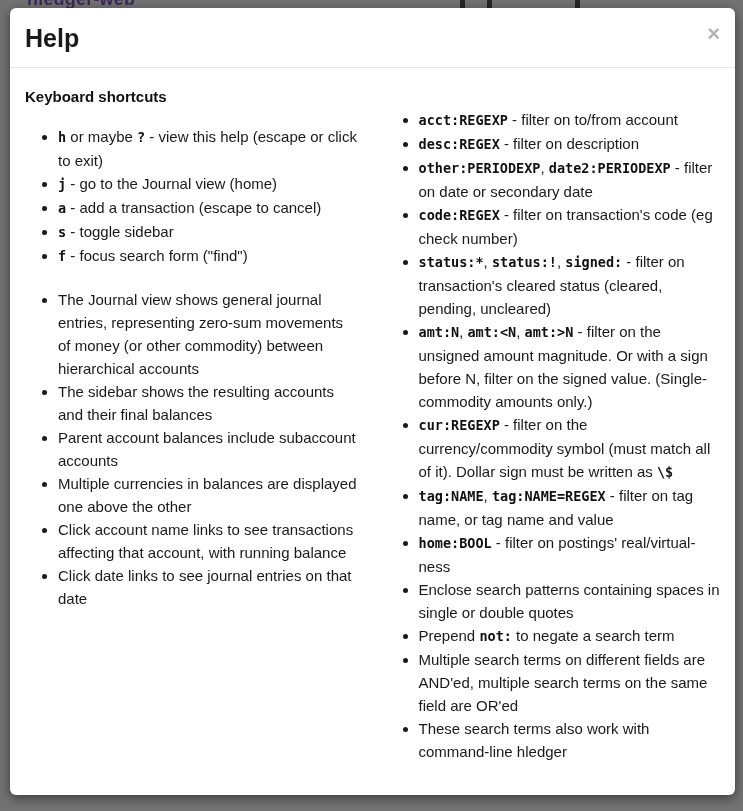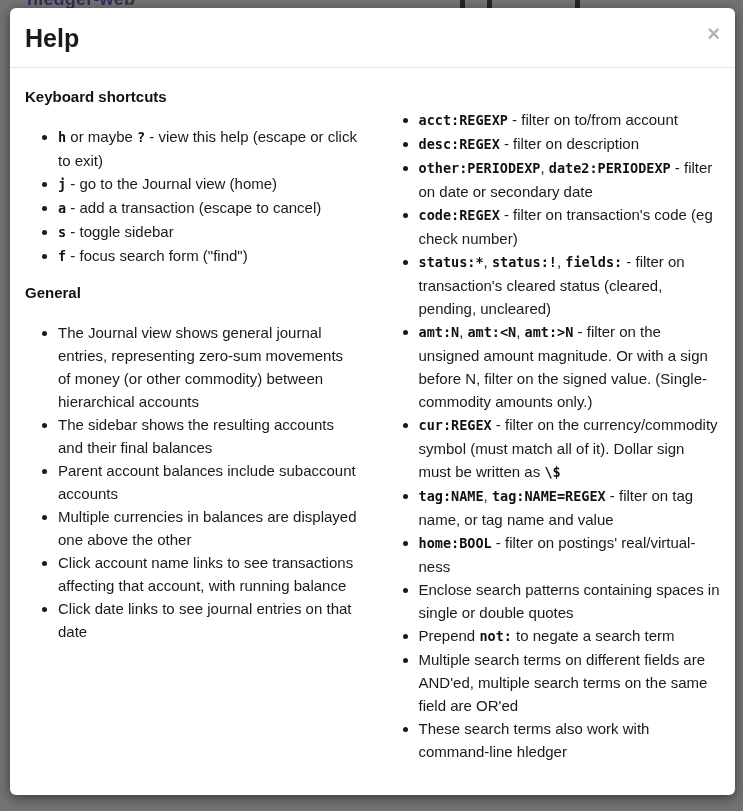--- a/index.html
+++ b/index.html
@@ -128,39 +128,38 @@
   <div class="modal-body">
     <div class="help-col" id="col-left">
         <div class="section-heading">Keyboard shortcuts</div>
         <ul class="help-list">
           <li><code>h</code> or maybe <code>?</code> - view this help (escape or click to exit)</li>
           <li><code>j</code> - go to the Journal view (home)</li>
           <li><code>a</code> - add a transaction (escape to cancel)</li>
           <li><code>s</code> - toggle sidebar</li>
           <li><code>f</code> - focus search form ("find")</li>
         </ul>
-        <div class="section-heading">General</div>
         <ul class="help-list">
           <li>The Journal view shows general journal entries, representing zero-sum movements of money (or other commodity) between hierarchical accounts</li>
           <li>The sidebar shows the resulting accounts and their final balances</li>
           <li>Parent account balances include subaccount accounts</li>
           <li>Multiple currencies in balances are displayed one above the other</li>
           <li>Click account name links to see transactions affecting that account, with running balance</li>
           <li>Click date links to see journal entries on that date</li>
         </ul>
       </div>
     <div class="help-col" id="col-right">
         <ul class="help-list">
           <li><code>acct:REGEXP</code> - filter on to/from account</li>
           <li><code>desc:REGEX</code> - filter on description</li>
           <li><code>other:PERIODEXP</code>, <code>date2:PERIODEXP</code> - filter on date or secondary date</li>
           <li><code>code:REGEX</code> - filter on transaction's code (eg check number)</li>
-          <li><code>status:*</code>, <code>status:!</code>, <code>fields:</code> - filter on transaction's cleared status (cleared, pending, uncleared)</li>
+          <li><code>status:*</code>, <code>status:!</code>, <code>signed:</code> - filter on transaction's cleared status (cleared, pending, uncleared)</li>
           <li><code>amt:N</code>, <code>amt:&lt;N</code>, <code>amt:&gt;N</code> - filter on the unsigned amount magnitude. Or with a sign before N, filter on the signed value. (Single-commodity amounts only.)</li>
-          <li><code>cur:REGEX</code> - filter on the currency/commodity symbol (must match all of it). Dollar sign must be written as <code>\$</code></li>
+          <li><code>cur:REGEXP</code> - filter on the currency/commodity symbol (must match all of it). Dollar sign must be written as <code>\$</code></li>
           <li><code>tag:NAME</code>, <code>tag:NAME=REGEX</code> - filter on tag name, or tag name and value</li>
           <li><code>home:BOOL</code> - filter on postings' real/virtual-ness</li>
           <li>Enclose search patterns containing spaces in single or double quotes</li>
           <li>Prepend <code>not:</code> to negate a search term</li>
           <li>Multiple search terms on different fields are AND'ed, multiple search terms on the same field are OR'ed</li>
           <li>These search terms also work with command-line hledger</li>
         </ul>
       </div>
   </div>
 </div>

